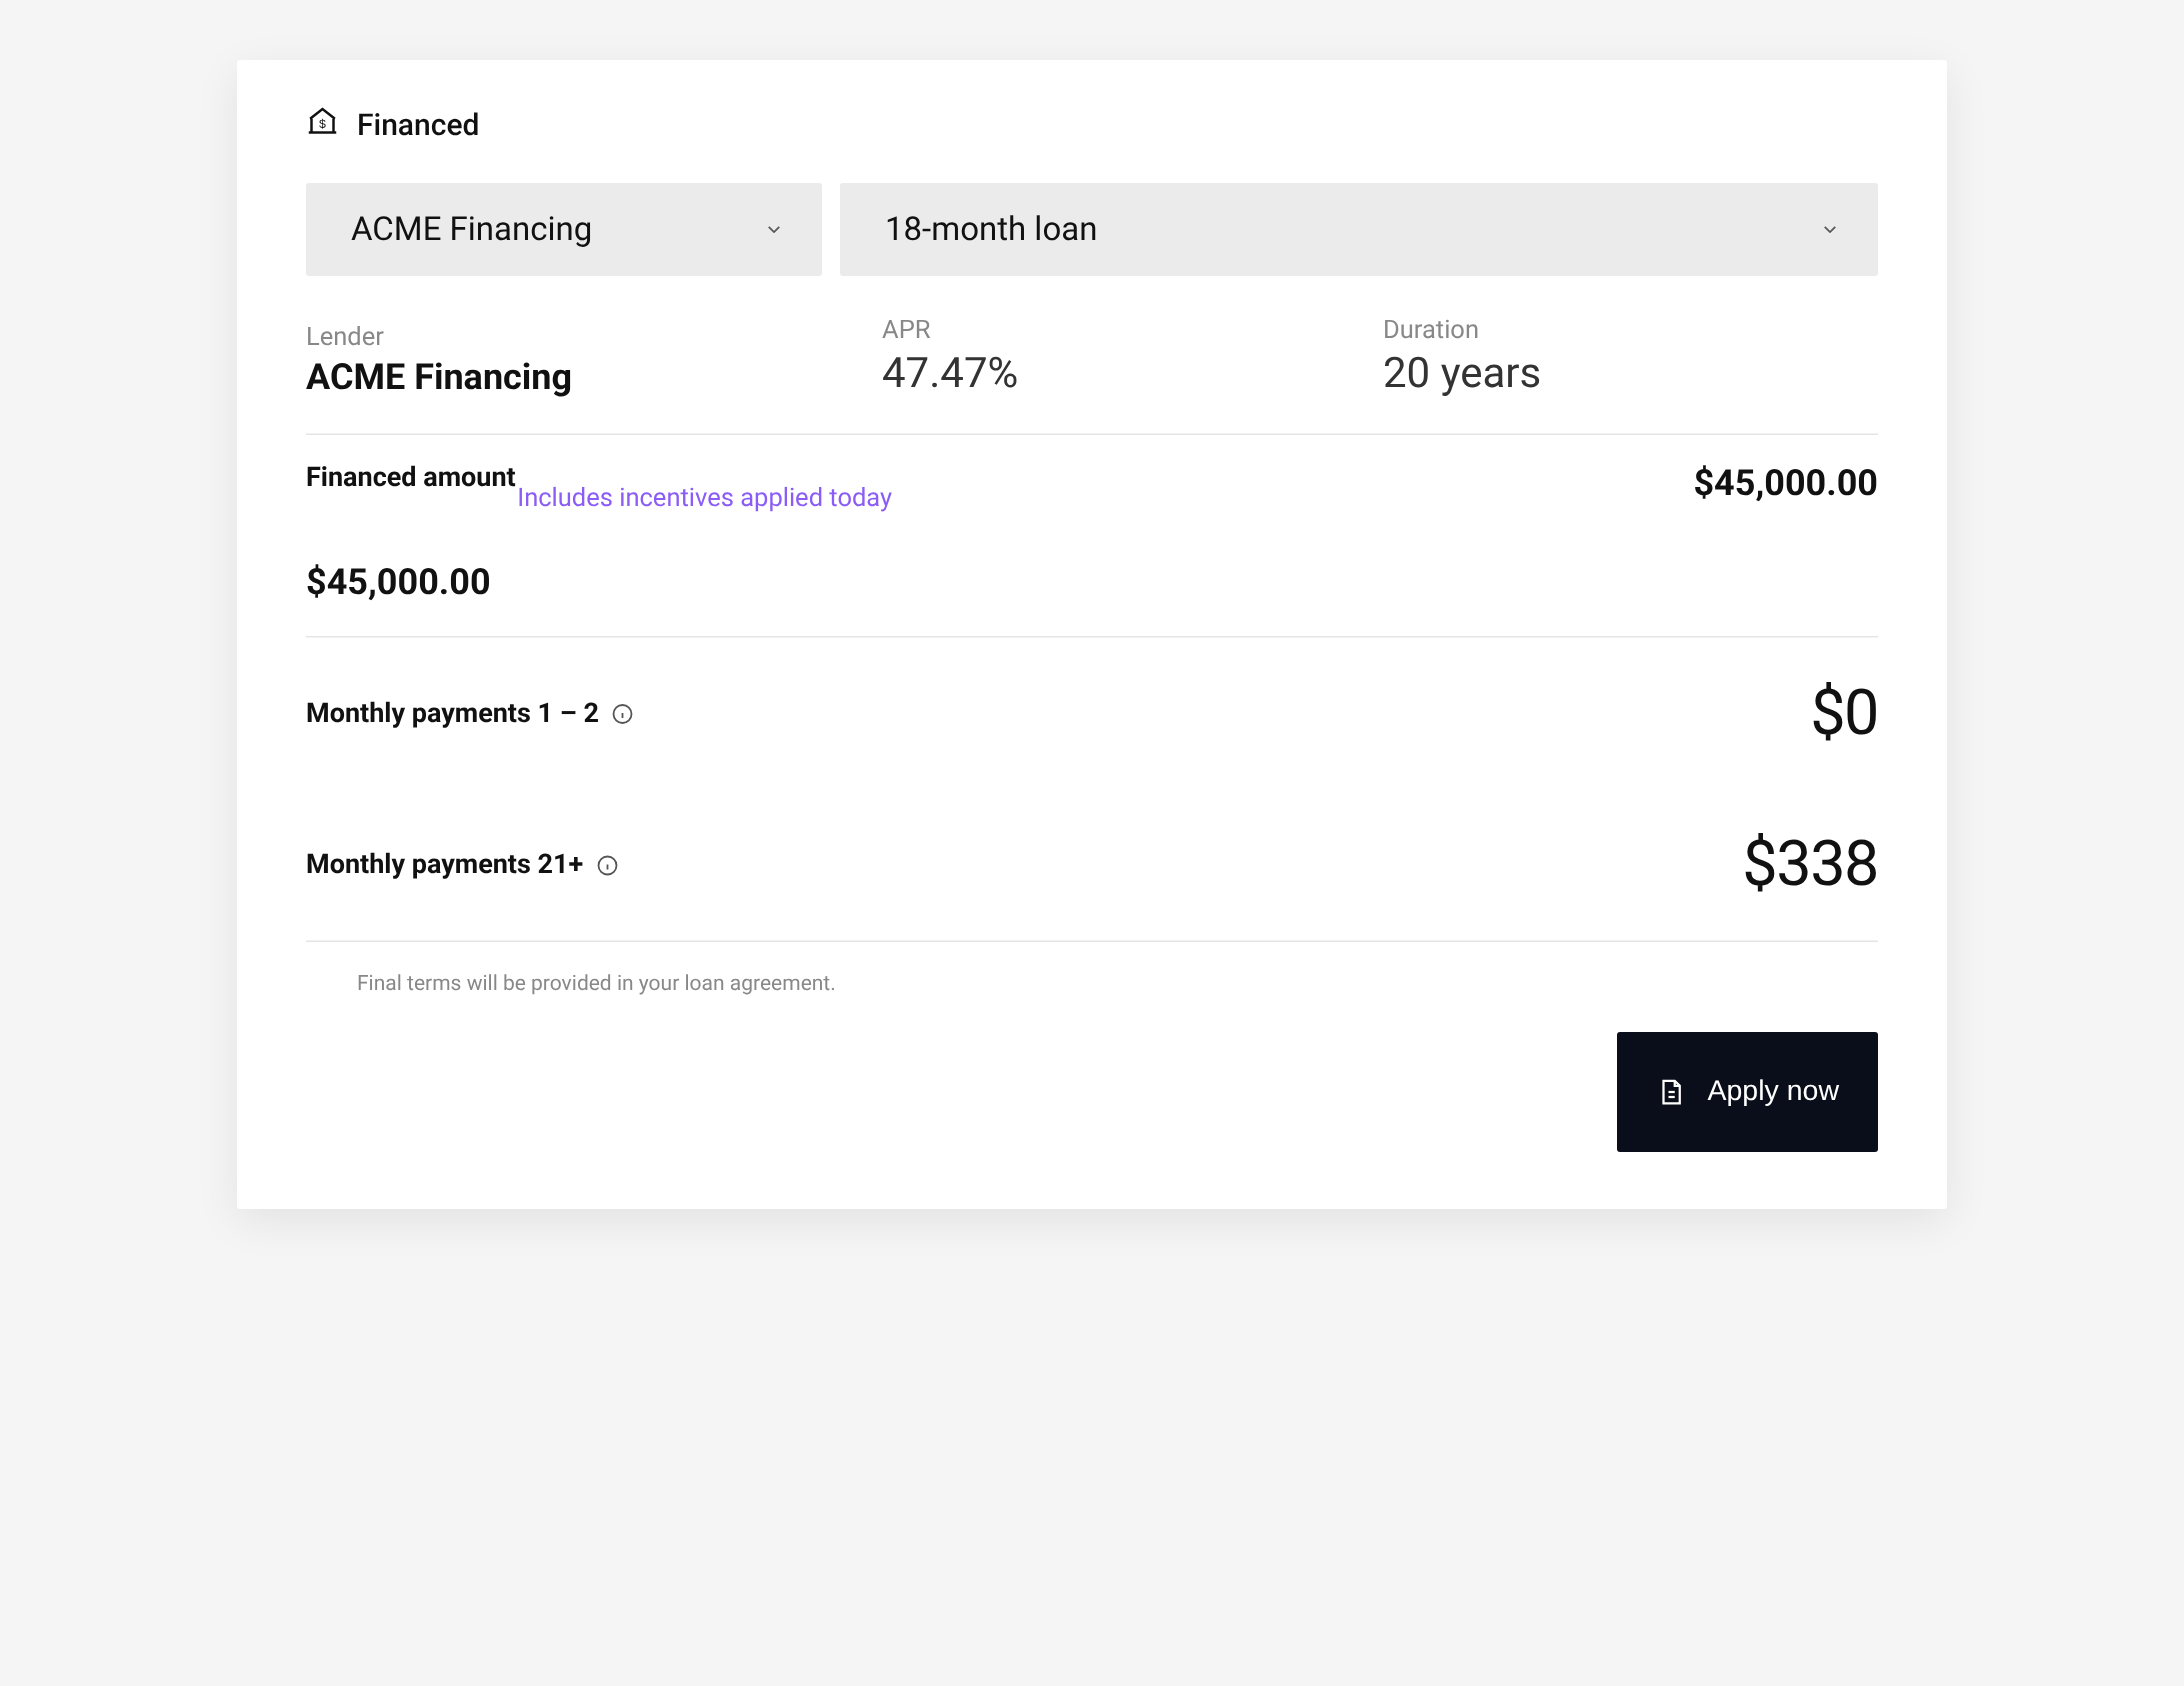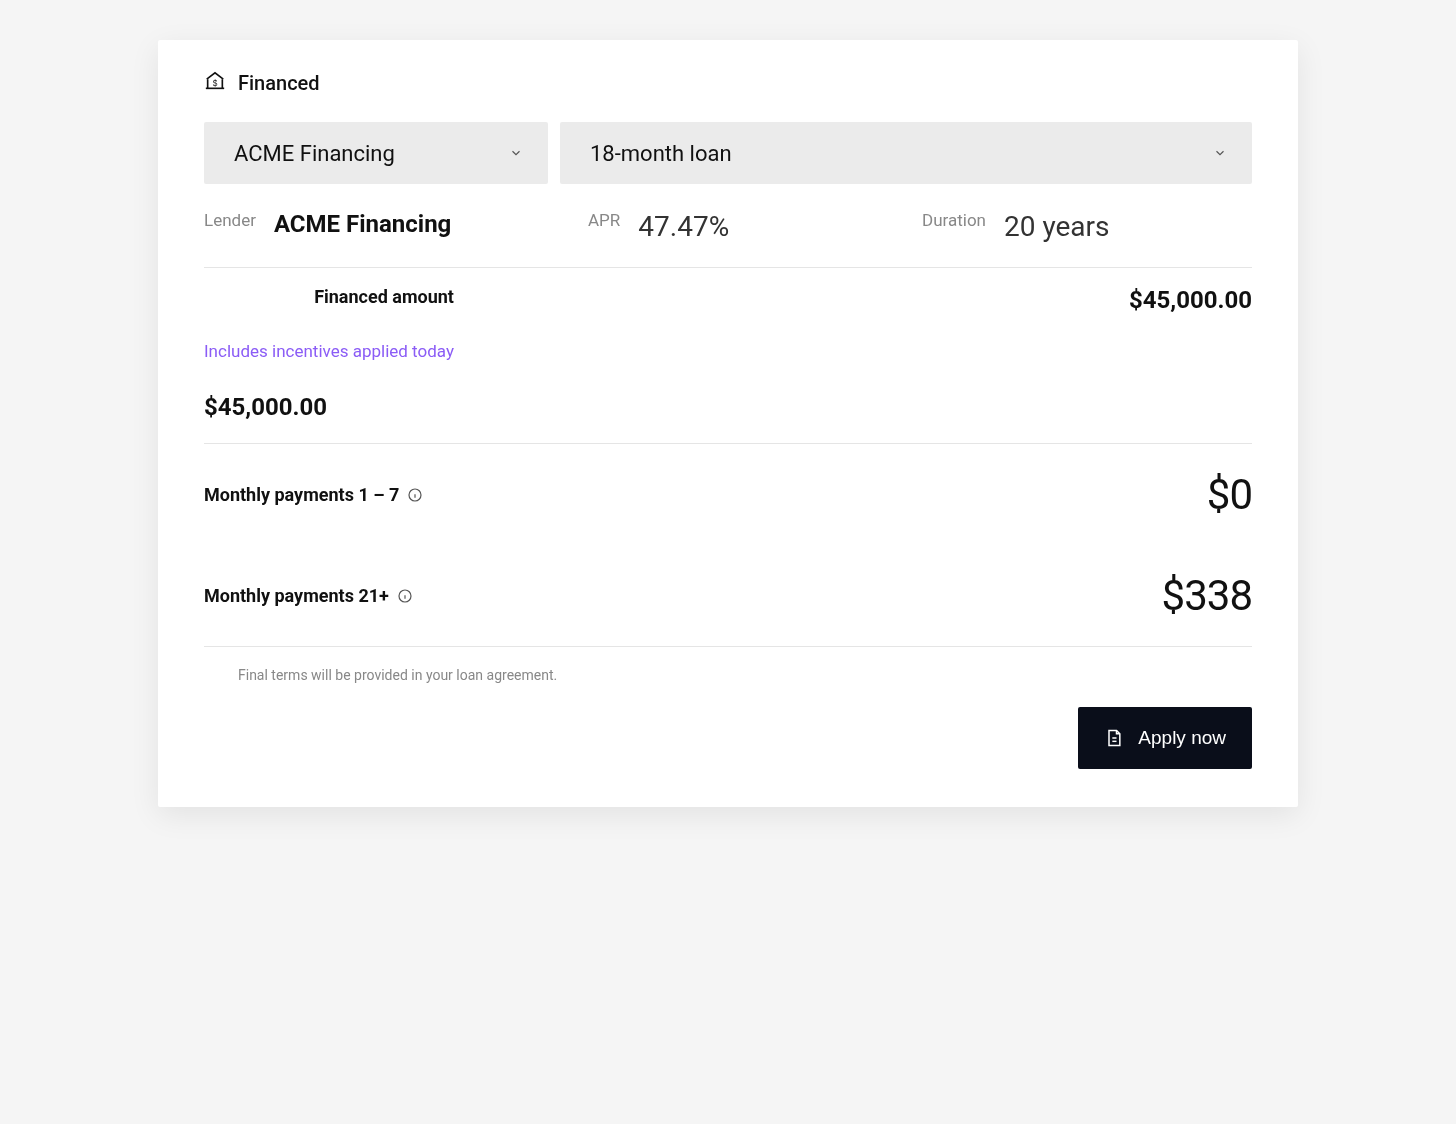--- a/index.html
+++ b/index.html
@@ -65,22 +65,23 @@
       display: flex;
       align-items: center;
       justify-content: center;
     }
     .summary-row {
       display: flex;
       margin-bottom: 24px;
     }
     .summary-col {
       display: flex;
-      flex-direction: row;
-      gap: 18px;
+      flex-direction: column;
+      gap: 2px;
+      justify-content: flex-end;
     }
     .summary-col-1 {
       width: 384px;
     }
     .summary-col-2 {
       width: 334px;
     }
     .summary-label {
       font-size: 17px;
       color: #888;
@@ -102,23 +103,22 @@
       margin: 0;
     }
     .line-item {
       display: flex;
       justify-content: space-between;
       align-items: flex-start;
       padding: 18px 0 14px 0;
     }
     .line-item-left {
       display: flex;
-      flex-direction: column;
-      gap: 20px;
-      text-align: right;
+      flex-direction: row;
+      gap: 1px;
     }
     .line-label {
       font-size: 18px;
       font-weight: 700;
       color: #111;
     }
     .line-sublabel {
       font-size: 17px;
       color: #8b5cf6;
       font-weight: 400;
@@ -165,21 +165,21 @@
       margin-left: 34px;
     }
     .footer {
       display: flex;
       justify-content: flex-end;
     }
     .apply-btn {
       background: #0a0e1a;
       color: #fff;
       border: none;
-      height: 62px;
+      height: 80px;
       padding: 0 26px;
       display: flex;
       align-items: center;
       gap: 14px;
       font-size: 19px;
       font-weight: 500;
       cursor: pointer;
       border-radius: 2px;
     }
     .apply-btn-icon {
@@ -249,21 +249,21 @@
   </div>
 
   <div class="line-item" style="padding-bottom:22px;">
     <span class="line-value">$45,000.00</span>
   </div>
 
   <div class="divider"></div>
 
   <div class="payment-row">
     <div class="payment-label-wrap">
-      <span class="payment-label">Monthly payments 1 – 7</span>
+      <span class="payment-label">Monthly payments 1 – 2</span>
       <span class="info-icon">
         <svg width="16" height="16" viewBox="0 0 24 24" fill="none" stroke="#555" stroke-width="1.8">
             <circle cx="12" cy="12" r="9"></circle>
             <line x1="12" y1="8" x2="12" y2="8"></line>
             <line x1="12" y1="11" x2="12" y2="16"></line>
           </svg>
       </span>
     </div>
     <span class="payment-value">$0</span>
   </div>

